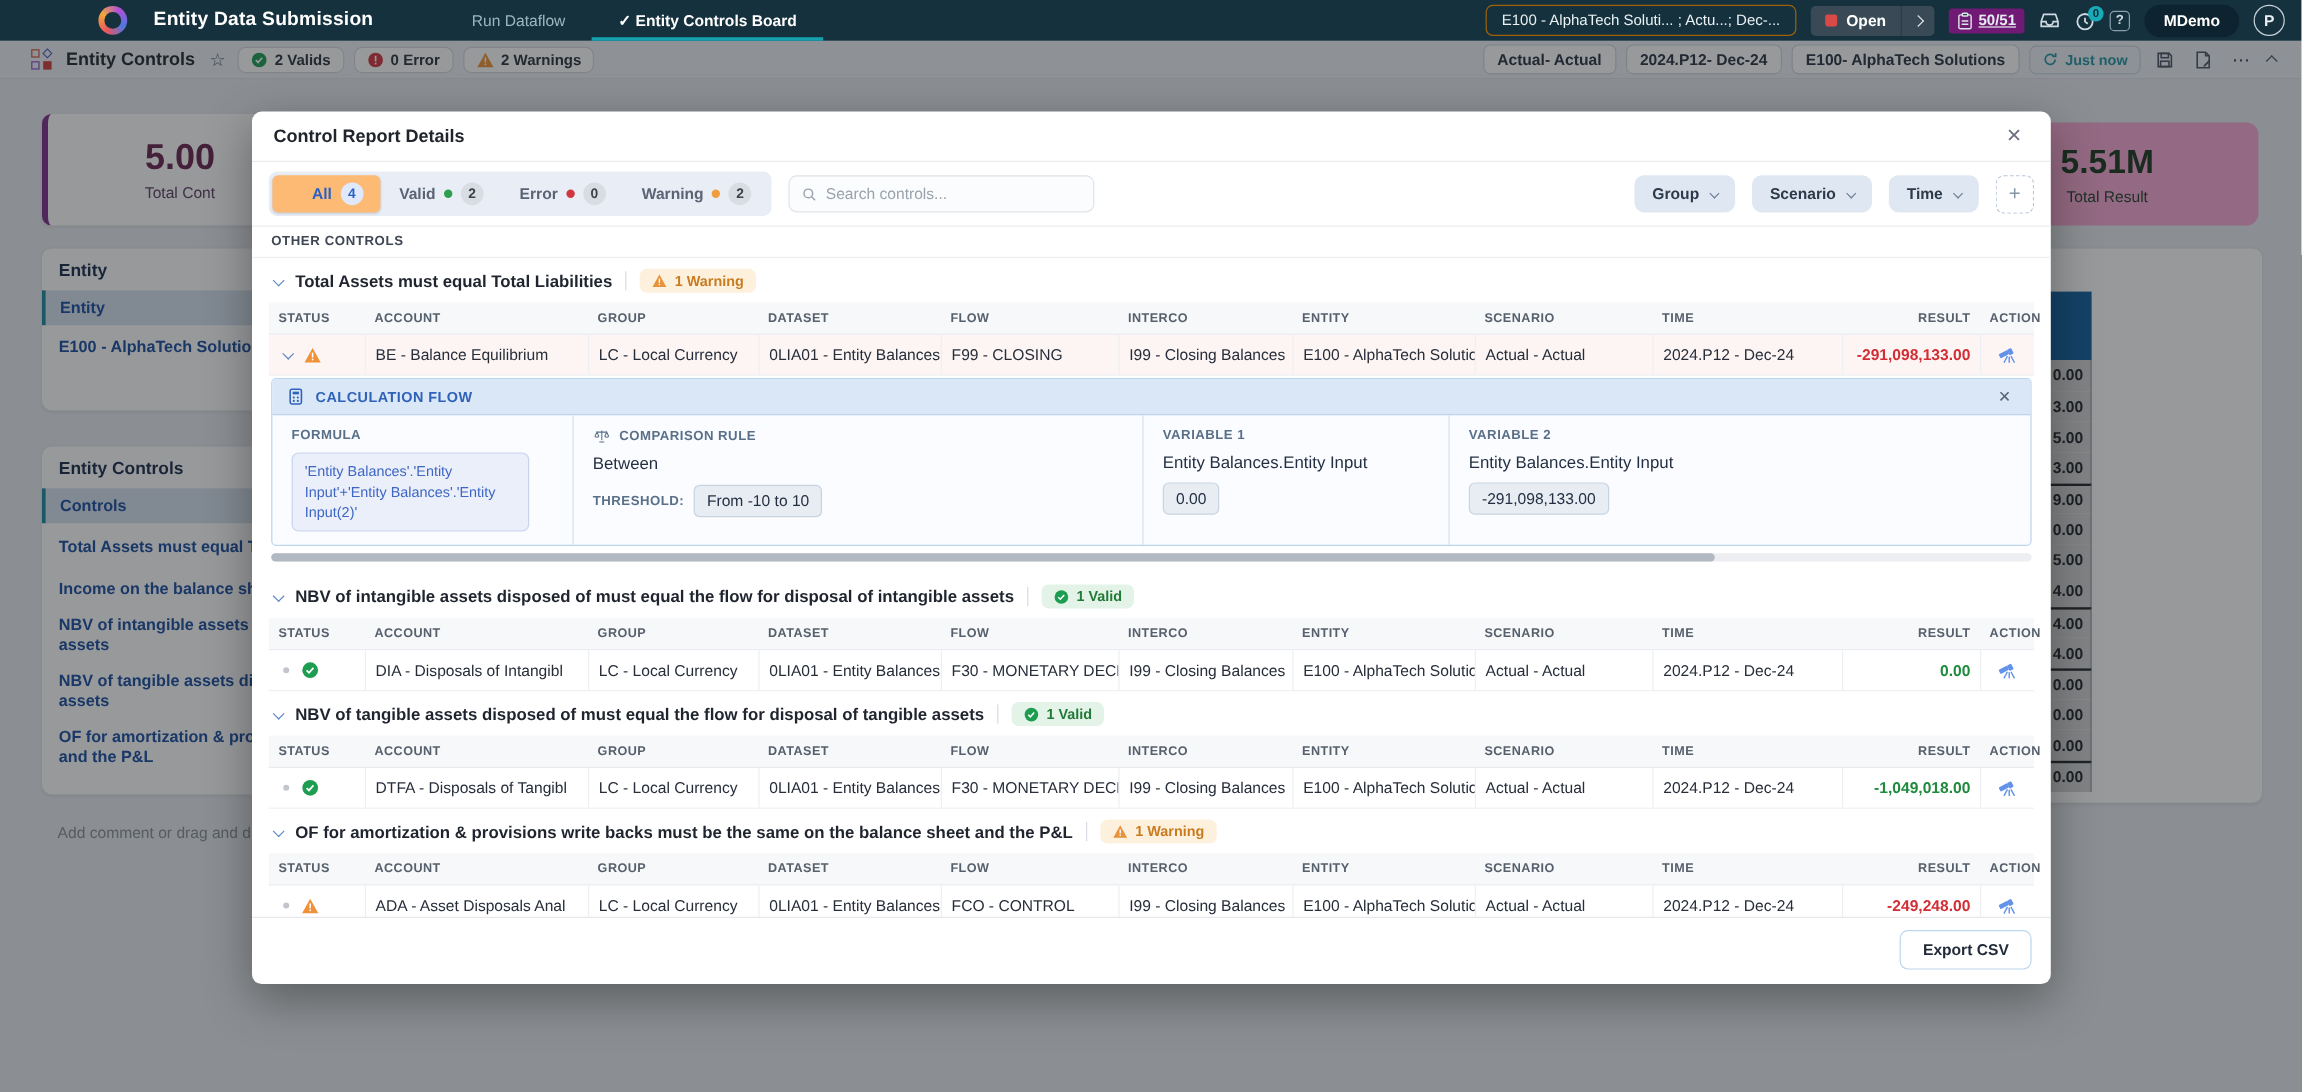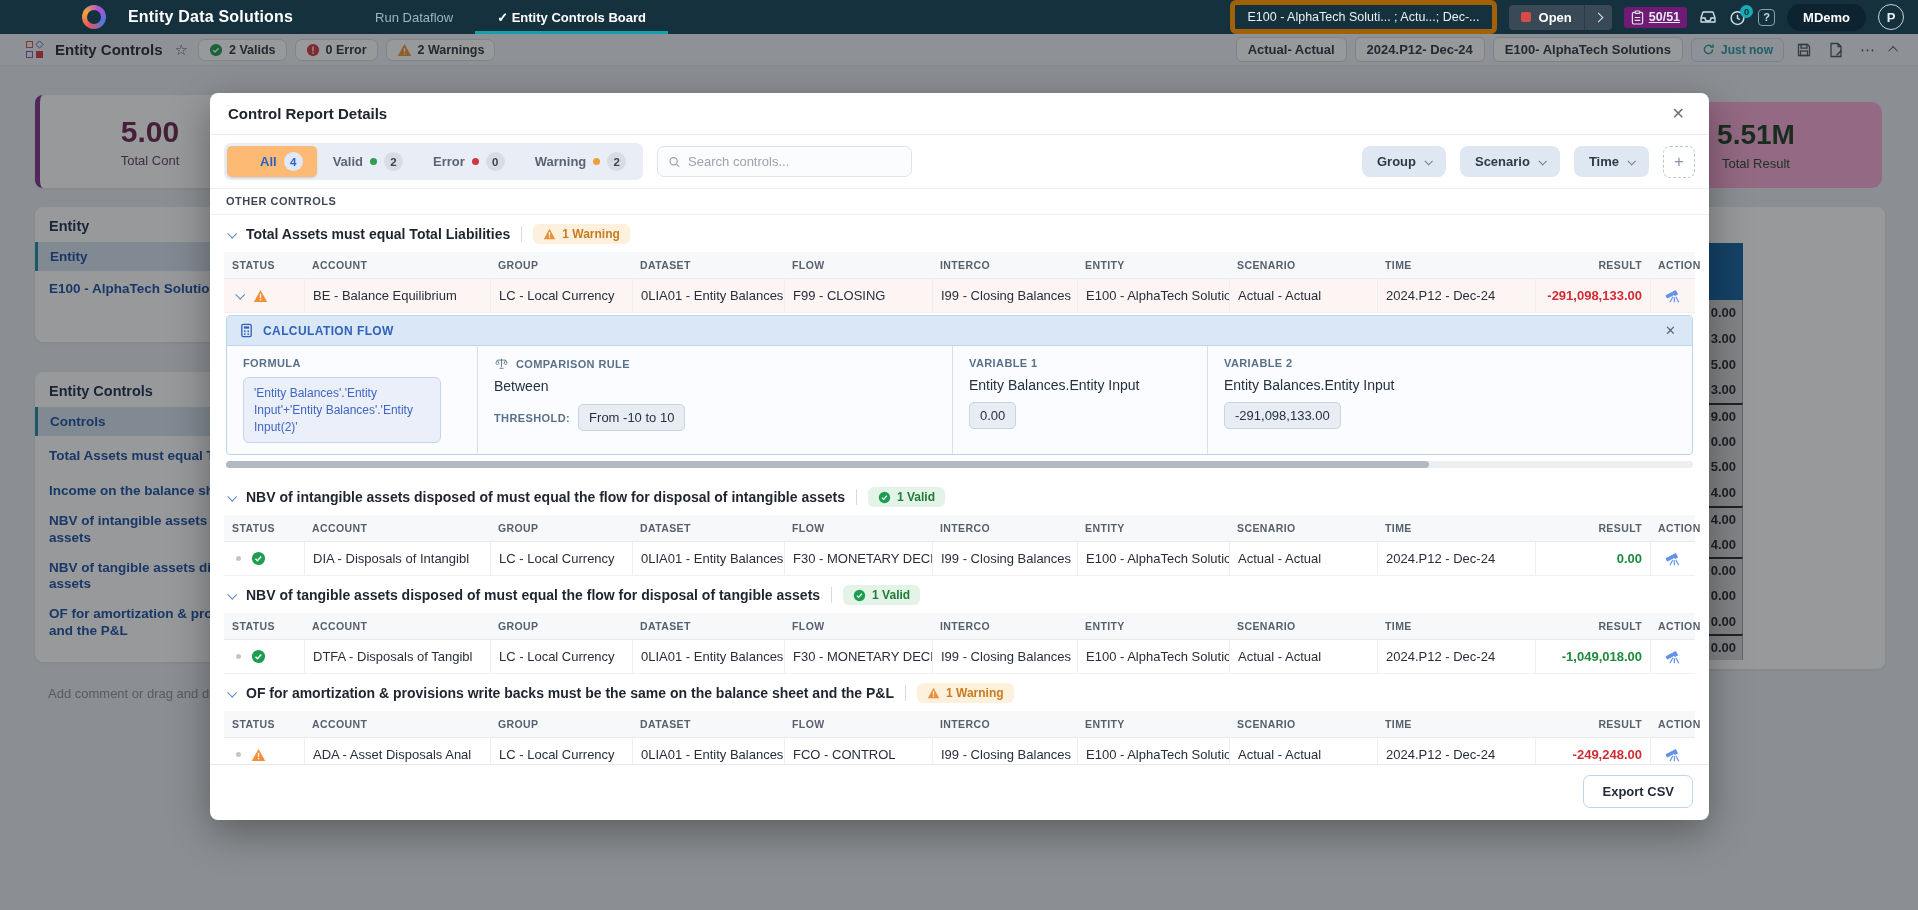--- a/index.html
+++ b/index.html
@@ -8,21 +8,21 @@
   
   .topbar { position:absolute; top:0; left:0; width:1918px; height:34px; background:#15313d; display:flex; align-items:center; z-index:60; }
   .logo-ring { width:24px; height:24px; border-radius:50%; margin-left:82px; background:conic-gradient(from 210deg,#e8565e,#f2a63b,#b14fd8,#4f77e0,#e8565e); position:relative; flex:0 0 auto; }
   .logo-ring::after { content:""; position:absolute; inset:5px; border-radius:50%; background:#15313d; }
   .app-title { color:#ffffff; font-size:16px; font-weight:700; margin-left:22px; letter-spacing:.2px; }
   .top-tabs { display:flex; height:34px; margin-left:60px; }
   .top-tab { height:34px; display:flex; align-items:center; padding:0 22px; font-size:13px; color:#9db6be; position:relative; cursor:pointer; }
   .top-tab.active { color:#ffffff; font-weight:600; }
   .top-tab.active::after { content:""; position:absolute; left:0; right:0; bottom:0; height:3px; background:#14a0ac; }
   .top-right { margin-left:auto; display:flex; align-items:center; gap:12px; padding-right:14px; }
-  .context-pill { border:5px solid #a16207; border-radius:6px; color:#e9f1f3; font-size:12.5px; padding:5px 12px; white-space:nowrap; }
+  .context-pill { border:1px solid #a16207; border-radius:6px; color:#e9f1f3; font-size:12.5px; padding:5px 12px; white-space:nowrap; }
   .open-btn { display:flex; align-items:center; background:#394a56; border-radius:4px; overflow:hidden; }
   .open-main { display:flex; align-items:center; gap:8px; padding:5px 12px; color:#fff; font-size:13px; font-weight:600; border-right:1px solid #2c3b46; }
   .stop-square { width:10px; height:10px; background:#d84a47; border-radius:2px; }
   .open-chev { padding:5px 10px; display:flex; align-items:center; }
   .chev { width:7px; height:7px; border-right:1.7px solid currentColor; border-bottom:1.7px solid currentColor; display:inline-block; }
   .chev.down { transform:rotate(45deg) translateY(-1px); }
   .chev.right { transform:rotate(-45deg); }
   .chev.up { transform:rotate(225deg) translateY(-2px); }
   .counter-box { display:flex; align-items:center; gap:5px; background:#701a75; border-radius:3px; padding:3px 7px; color:#e6edf0; font-size:12.5px; font-weight:600;text-decoration:underline; }
   .icon-btn { display:flex; align-items:center; justify-content:center; position:relative; }
@@ -136,21 +136,21 @@
   .m-footer { flex:0 0 auto; border-top:1px solid #e5e7eb; padding:10px 16px 12px; display:flex; justify-content:flex-end; margin-top:auto; }
   .export-btn { border:1px solid #bcd6ee; background:#fff; border-radius:7px; padding:8px 18px; font-size:13px; font-weight:700; color:#1f2937; cursor:pointer; font-family:inherit; }
 
   svg { display:block; }
 </style>
 </head>
 <body>
 
 <div class="topbar">
   <div class="logo-ring"></div>
-  <div class="app-title">Entity Data Solutions</div>
+  <div class="app-title">Entity Data Submission</div>
   <div class="top-tabs">
     <div class="top-tab">Run Dataflow</div>
     <div class="top-tab active">✓ Entity Controls Board</div>
   </div>
   <div class="top-right">
     <div class="context-pill">E100 - AlphaTech Soluti... ; Actu...; Dec-...</div>
     <div class="open-btn">
       <div class="open-main">
         <span class="stop-square"></span>
         <span>Open</span>

